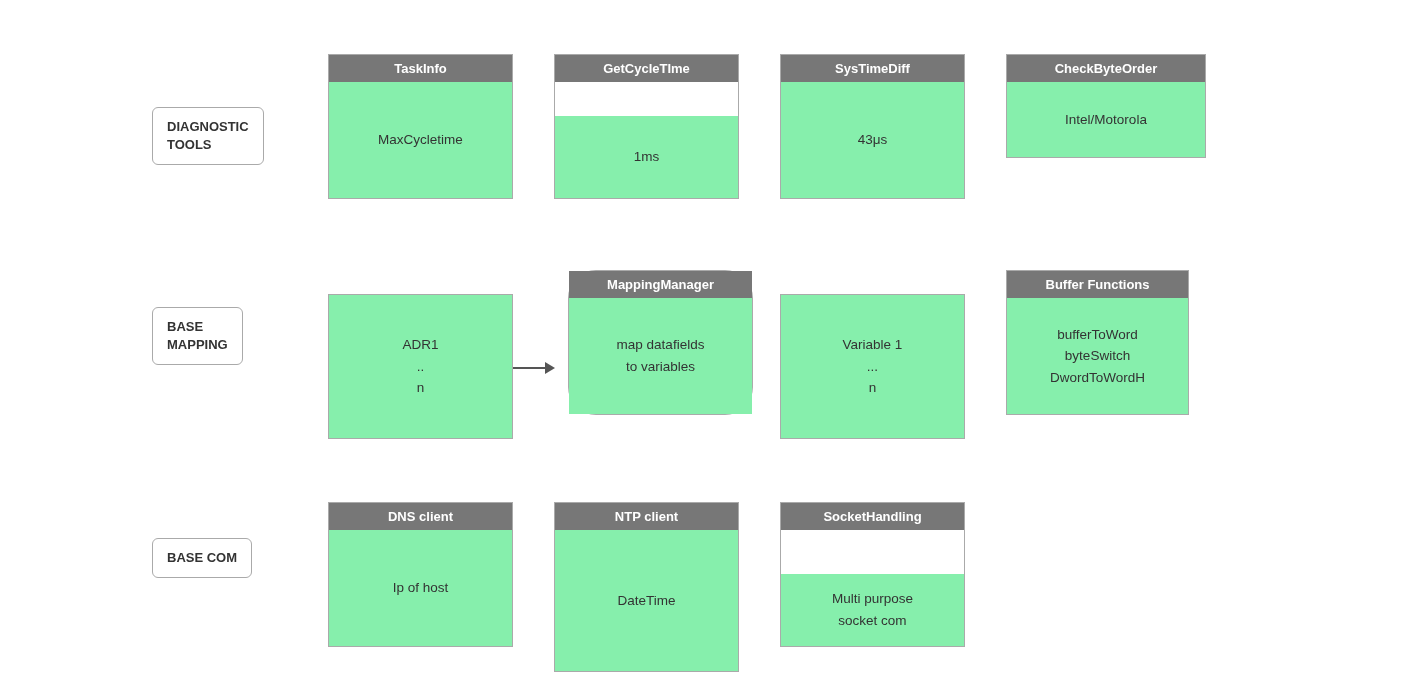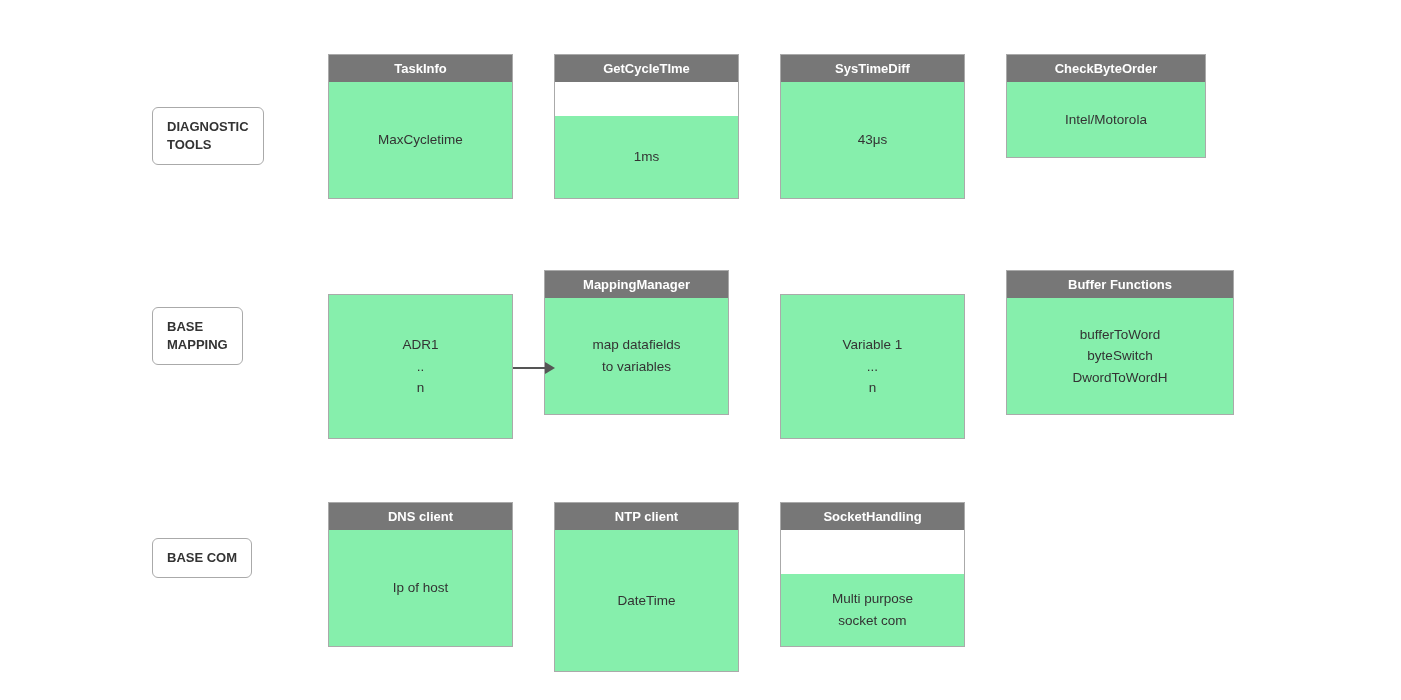--- a/index.html
+++ b/index.html
@@ -101,31 +101,31 @@
     </div>
     <div class="card" style="left: 1006px; top: 54px; width: 200px; height: 104px;">
       <div class="card-header">CheckByteOrder</div>
       <div class="card-body" style="white-space: pre-line;">Intel/Motorola</div>
     </div>
     <div class="card" style="left: 328px; top: 294px; width: 185px; height: 145px;">
       <div class="card-body" style="white-space: pre-line;">ADR1
 ..
 n</div>
     </div>
-    <div class="card" style="left: 544px; top: 270px; width: 185px; height: 145px;">
+    <div class="card" style="left: 568px; top: 270px; width: 185px; height: 145px; border-radius: 28px;">
       <div class="card-header">MappingManager</div>
       <div class="card-body" style="white-space: pre-line;">map datafields
 to variables</div>
     </div>
     <div class="card" style="left: 780px; top: 294px; width: 185px; height: 145px;">
       <div class="card-body" style="white-space: pre-line;">Variable 1
 ...
 n</div>
     </div>
-    <div class="card" style="left: 1006px; top: 270px; width: 228px; height: 145px;">
+    <div class="card" style="left: 1006px; top: 270px; width: 183px; height: 145px;">
       <div class="card-header">Buffer Functions</div>
       <div class="card-body" style="white-space: pre-line;">bufferToWord
 byteSwitch
 DwordToWordH</div>
     </div>
     <div class="card" style="left: 328px; top: 502px; width: 185px; height: 145px;">
       <div class="card-header">DNS client</div>
       <div class="card-body" style="white-space: pre-line;">Ip of host</div>
     </div>
     <div class="card" style="left: 554px; top: 502px; width: 185px; height: 170px;">

